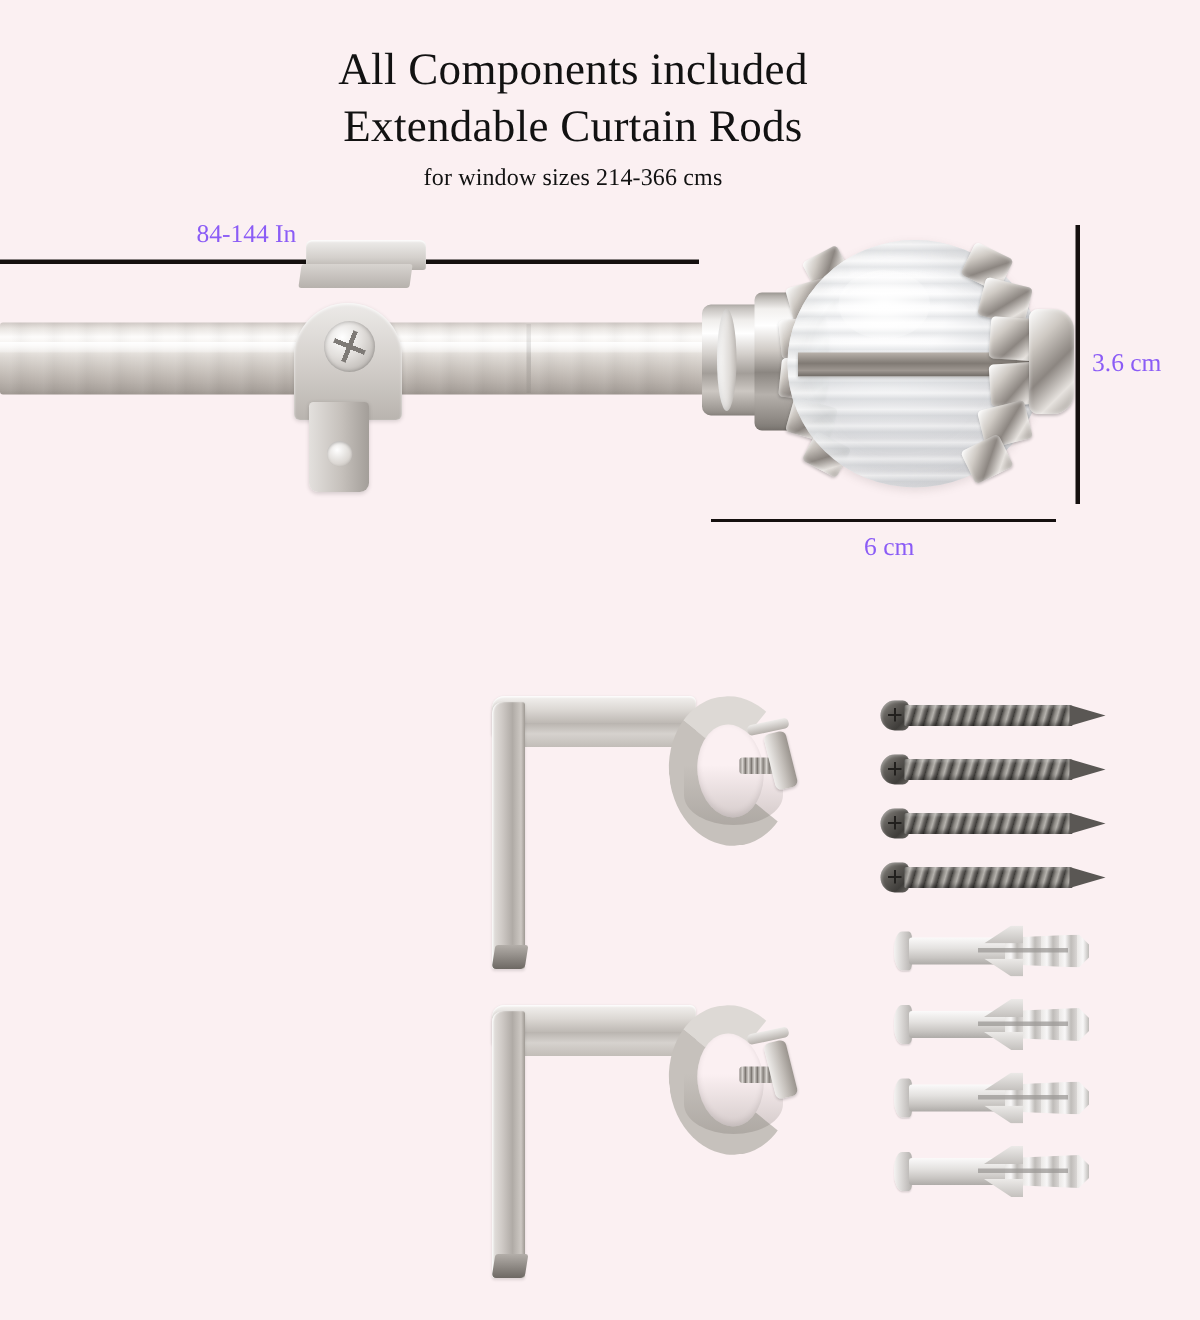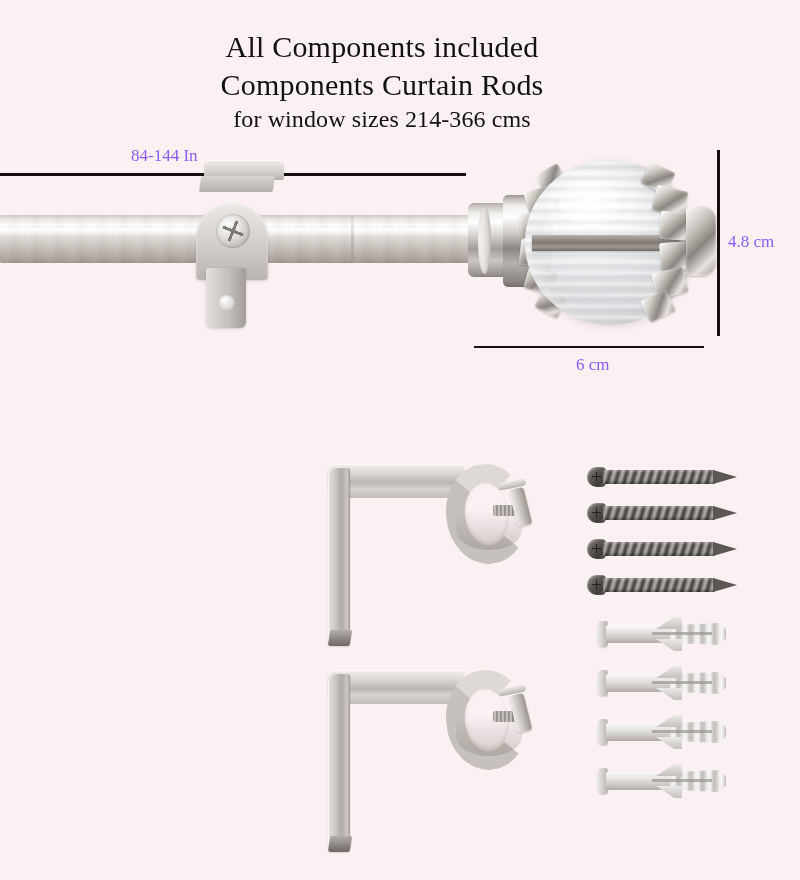--- a/index.html
+++ b/index.html
@@ -35,21 +35,21 @@
     font-size: 30px;
     line-height: 38px;
     letter-spacing: 0.2px;
   }
   .heading .line2 {
     font-size: 30px;
     line-height: 38px;
     letter-spacing: 0.2px;
   }
   .heading .line3 {
-    font-size: 24px;
+    font-size: 16px;
     line-height: 30px;
     letter-spacing: 0.1px;
   }
 
   
   .dim-label {
     position: absolute;
     color: #8b5cf6;
     font-size: 17px;
     white-space: nowrap;
@@ -417,32 +417,32 @@
     clip-path: polygon(0 0, 70% 100%, 100% 100%, 100% 0);
   }
 </style>
 </head>
 <body>
 
 <div id="stage">
 
   <div class="heading">
     <div class="line1">All Components included</div>
-    <div class="line2">Components Curtain Rods</div>
+    <div class="line2">Extendable Curtain Rods</div>
     <div class="line3">for window sizes 214-366 cms</div>
   </div>
 
   <div class="dim-label" id="label-width">84-144 In</div>
   <div class="dim-line-h" id="line-width"></div>
 
   <div class="dim-line-h" id="line-8cm"></div>
   <div class="dim-label" id="label-8cm">6 cm</div>
 
   <div class="dim-line-v" id="line-65cm"></div>
-  <div class="dim-label" id="label-65cm">4.8 cm</div>
+  <div class="dim-label" id="label-65cm">3.6 cm</div>
 
   <div id="rod-assembly">
 
     <div class="rod-tube">
       <div class="grain"></div>
     </div>
     <div class="rod-seam"></div>
 
     <div style="position:absolute;left:200px;top:20px;width:86px;height:58px;">
       <div style="position:absolute;left:4px;top:0;width:80px;height:20px;background:linear-gradient(to bottom,#efedeb,#d3cfcb 60%,#b4afaa);border-radius:4px 4px 2px 2px;box-shadow:inset 0 1px 1px rgba(255,255,255,0.85);"></div>

